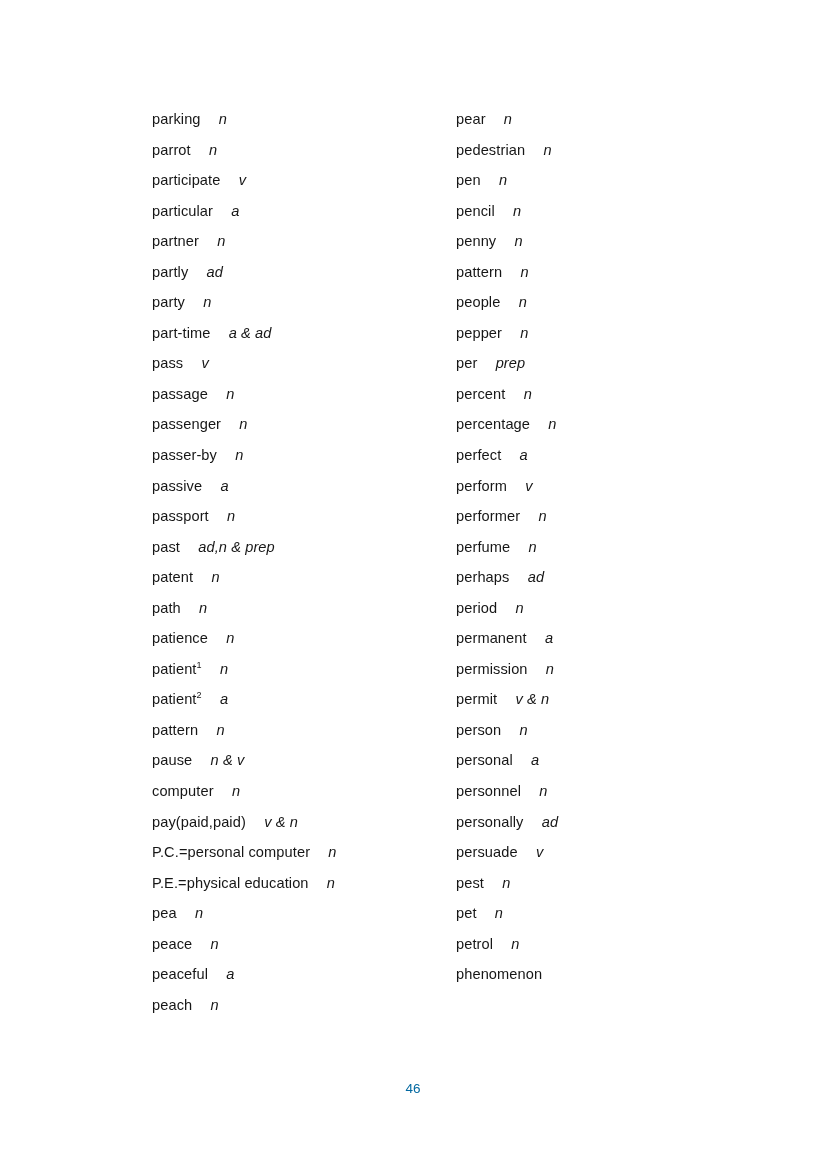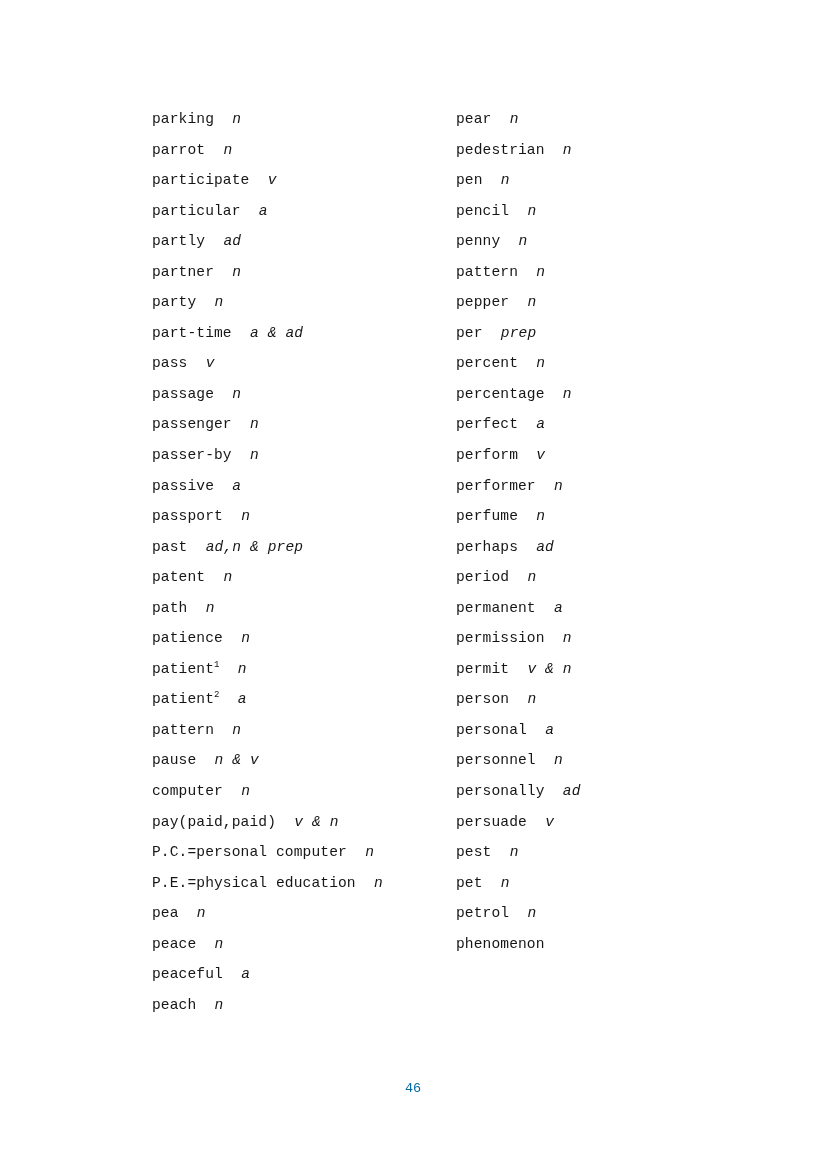--- a/index.html
+++ b/index.html
@@ -5,21 +5,21 @@
   html, body {
     margin: 0;
     padding: 0;
     background: #ffffff;
   }
   .page {
     position: relative;
     width: 826px;
     height: 1169px;
     background: #ffffff;
-    font-family: Liberation Mono, monospace;
+    font-family: Liberation Sans, sans-serif;
     color: #161616;
     overflow: hidden;
   }
   .col {
     position: absolute;
     top: 111px;
     width: 300px;
   }
   .col-left  { left: 152px; }
   .col-right { left: 456px; }
@@ -54,22 +54,22 @@
 </style>
 </head>
 <body>
 
 <div class="page">
   <div class="col col-left">
       <div class="row"><span class="word">parking</span><span class="pos">n</span></div>
       <div class="row"><span class="word">parrot</span><span class="pos">n</span></div>
       <div class="row"><span class="word">participate</span><span class="pos">v</span></div>
       <div class="row"><span class="word">particular</span><span class="pos">a</span></div>
+      <div class="row"><span class="word">partner</span><span class="pos">n</span></div>
       <div class="row"><span class="word">partly</span><span class="pos">ad</span></div>
-      <div class="row"><span class="word">partner</span><span class="pos">n</span></div>
       <div class="row"><span class="word">party</span><span class="pos">n</span></div>
       <div class="row"><span class="word">part-time</span><span class="pos">a &amp; ad</span></div>
       <div class="row"><span class="word">pass</span><span class="pos">v</span></div>
       <div class="row"><span class="word">passage</span><span class="pos">n</span></div>
       <div class="row"><span class="word">passenger</span><span class="pos">n</span></div>
       <div class="row"><span class="word">passer-by</span><span class="pos">n</span></div>
       <div class="row"><span class="word">passive</span><span class="pos">a</span></div>
       <div class="row"><span class="word">passport</span><span class="pos">n</span></div>
       <div class="row"><span class="word">past</span><span class="pos">ad,n &amp; prep</span></div>
       <div class="row"><span class="word">patent</span><span class="pos">n</span></div>
@@ -88,20 +88,21 @@
       <div class="row"><span class="word">peaceful</span><span class="pos">a</span></div>
       <div class="row"><span class="word">peach</span><span class="pos">n</span></div>
     </div>
   <div class="col col-right">
       <div class="row"><span class="word">pear</span><span class="pos">n</span></div>
       <div class="row"><span class="word">pedestrian</span><span class="pos">n</span></div>
       <div class="row"><span class="word">pen</span><span class="pos">n</span></div>
       <div class="row"><span class="word">pencil</span><span class="pos">n</span></div>
       <div class="row"><span class="word">penny</span><span class="pos">n</span></div>
       <div class="row"><span class="word">pattern</span><span class="pos">n</span></div>
+      <div class="row"><span class="word">people</span><span class="pos">n</span></div>
       <div class="row"><span class="word">pepper</span><span class="pos">n</span></div>
       <div class="row"><span class="word">per</span><span class="pos">prep</span></div>
       <div class="row"><span class="word">percent</span><span class="pos">n</span></div>
       <div class="row"><span class="word">percentage</span><span class="pos">n</span></div>
       <div class="row"><span class="word">perfect</span><span class="pos">a</span></div>
       <div class="row"><span class="word">perform</span><span class="pos">v</span></div>
       <div class="row"><span class="word">performer</span><span class="pos">n</span></div>
       <div class="row"><span class="word">perfume</span><span class="pos">n</span></div>
       <div class="row"><span class="word">perhaps</span><span class="pos">ad</span></div>
       <div class="row"><span class="word">period</span><span class="pos">n</span></div>

